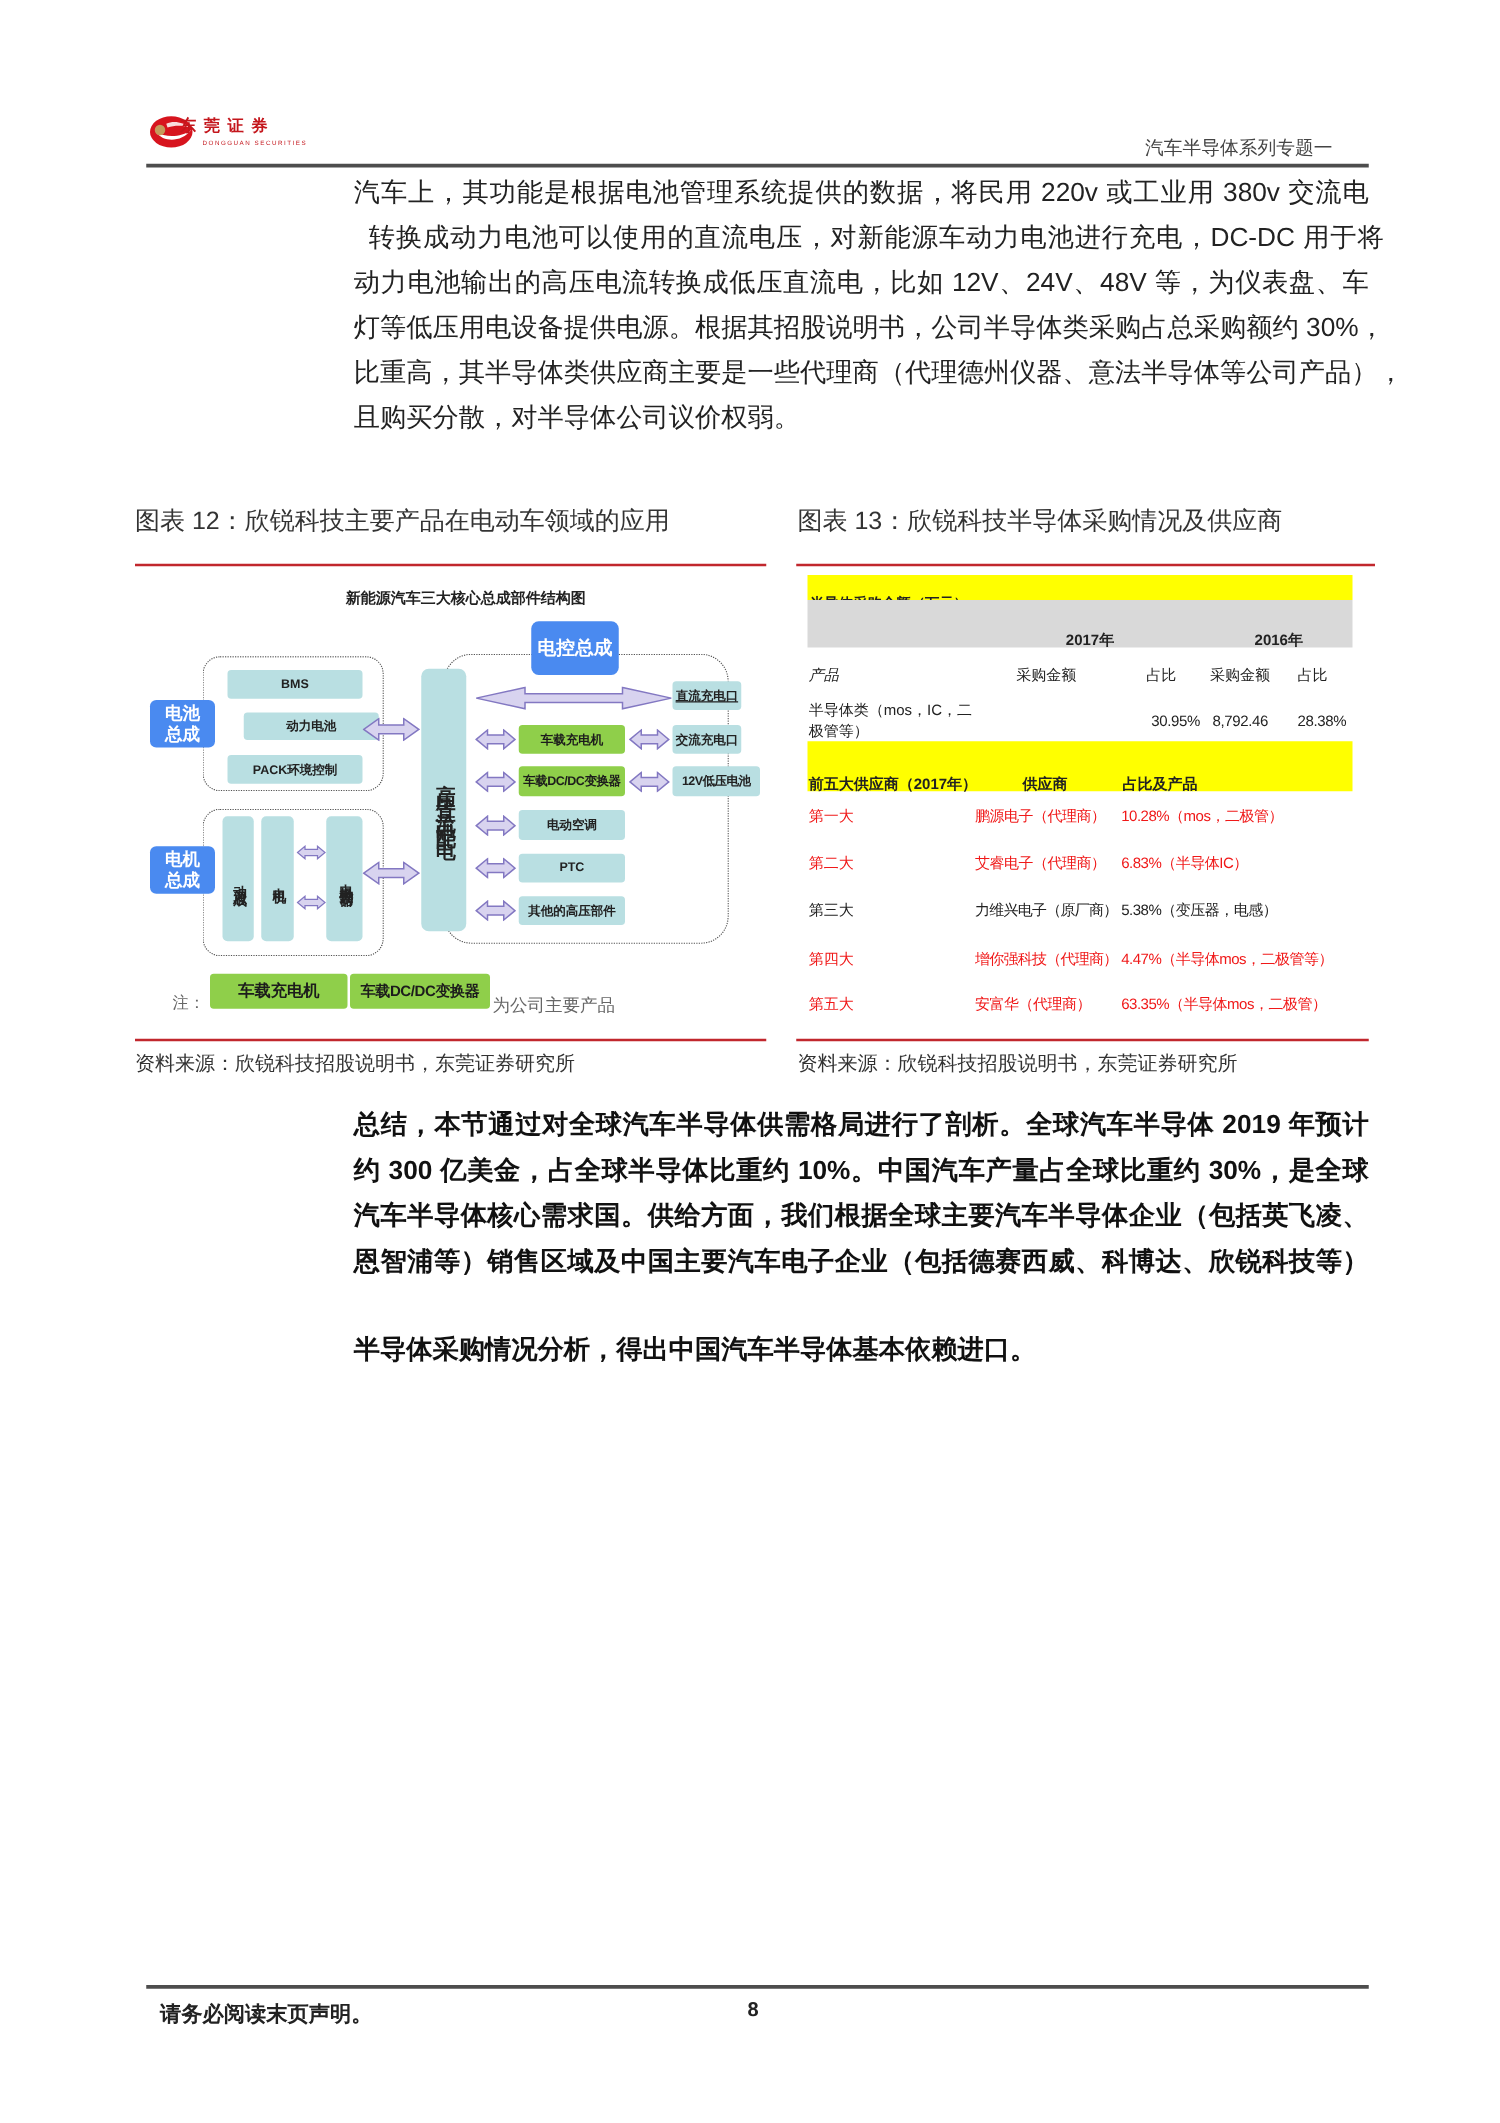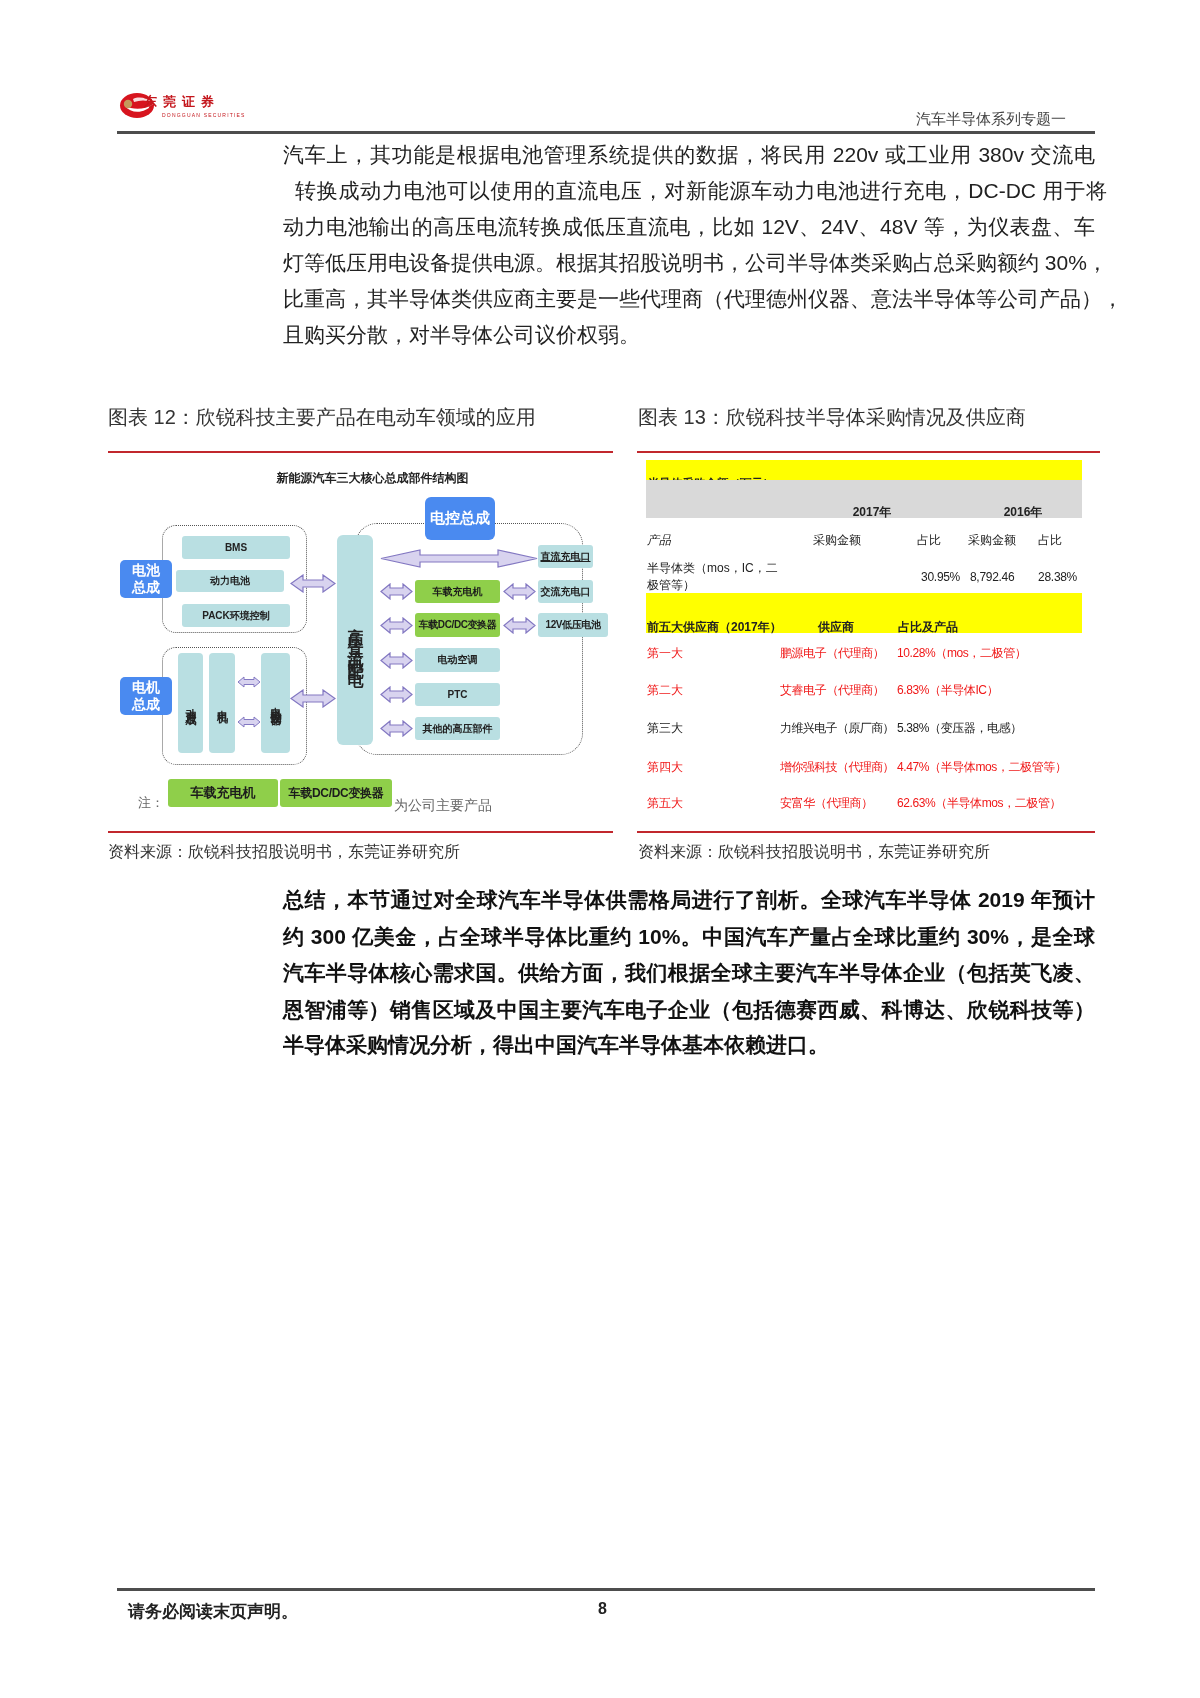--- a/index.html
+++ b/index.html
@@ -8,21 +8,21 @@
 .abs{position:absolute;}
 
 .logo-cn{position:absolute;left:144px;top:92px;font-family:"DejaVu Serif",serif;font-weight:bold;font-size:13px;letter-spacing:6px;color:#c4161c;white-space:nowrap;line-height:20px;text-align:right;}
 .logo-en{position:absolute;left:162px;top:112px;font-size:5px;letter-spacing:1.2px;color:#c4161c;white-space:nowrap;line-height:6px;}
 .series{position:absolute;right:134px;top:110px;font-size:15px;line-height:18px;color:#444;white-space:nowrap;}
 .hline{position:absolute;left:117px;width:978px;height:3px;background:#4d4d4d;}
 
 .pline{position:absolute;left:283px;width:812px;height:36px;line-height:36px;font-size:21px;white-space:nowrap;text-align:justify;text-align-last:justify;color:#222;}
 .pline.last{text-align-last:left;}
 .sline{position:absolute;left:283px;width:812px;height:36px;line-height:36px;font-size:21px;font-weight:bold;white-space:nowrap;text-align:justify;text-align-last:justify;color:#111;}
-.sline.last{text-align-last:left;}
+.sline.last{text-align-last:left;margin-top:35px;}
 
 .cap{position:absolute;top:404px;font-size:20px;line-height:26px;color:#333;white-space:nowrap;}
 .redline{position:absolute;height:2px;background:#c1272d;}
 .src{position:absolute;top:842px;font-size:16px;line-height:20px;color:#333;white-space:nowrap;}
 
 .dtitle{position:absolute;left:250px;top:470px;width:245px;text-align:center;font-size:12px;font-weight:bold;line-height:16px;color:#222;white-space:nowrap;}
 .dash{position:absolute;border:1.5px dotted #555;}
 .teal{position:absolute;background:#b9dfe2;color:#222;font-weight:bold;display:flex;align-items:center;justify-content:center;white-space:nowrap;border-radius:3px;}
 .green{position:absolute;background:#8fcf4a;color:#1c1c1c;font-weight:bold;display:flex;align-items:center;justify-content:center;white-space:nowrap;border-radius:3px;}
 .blue{position:absolute;background:#4a8af0;color:#fff;font-weight:bold;display:flex;align-items:center;justify-content:center;text-align:center;border-radius:6px;}
@@ -76,21 +76,21 @@
     <div class="dash" style="left:355px;top:523px;width:228px;height:232px;border-radius:22px;"></div>
     <div class="blue" style="left:425px;top:497px;width:70px;height:43px;font-size:15px;">电控总成</div>
 
     <div class="teal" style="left:337px;top:535px;width:36px;height:210px;border-radius:6px;">
       <span class="vtext" style="font-size:16px;letter-spacing:7.5px;">高压直流电配电</span>
     </div>
 
     <div class="dash" style="left:162px;top:525px;width:145px;height:108px;border-radius:14px;"></div>
     <div class="blue" style="left:120px;top:560px;width:52px;height:38px;font-size:14px;line-height:17px;padding:0 6px;border-radius:5px;white-space:normal;">电池总成</div>
     <div class="teal fs10" style="left:182px;top:536px;width:108px;height:23px;">BMS</div>
-    <div class="teal fs10" style="left:176px;top:570px;width:108px;height:22px;text-align:right;">动力电池</div>
+    <div class="teal fs10" style="left:195px;top:570px;width:108px;height:22px;text-align:right;">动力电池</div>
     <div class="teal fs10" style="left:182px;top:604px;width:108px;height:23px;">PACK环境控制</div>
     <svg class="arrow" style="left:290px;top:574px;" width="46" height="19" viewBox="0 0 46 19">
       <polygon points="1,9.5 13,1 13,6 33,6 33,1 45,9.5 33,18 33,13 13,13 13,18" fill="#d8d3ef" stroke="#8378c2" stroke-width="1.2"></polygon>
     </svg>
 
     <svg class="arrow" style="left:380px;top:549px;" width="158" height="19" viewBox="0 0 158 19">
       <polygon points="1,9.5 40,1 40,6 118,6 118,1 157,9.5 118,18 118,13 40,13 40,18" fill="#d8d3ef" stroke="#8378c2" stroke-width="1.2"></polygon>
     </svg>
     <div class="teal fs10" style="left:538px;top:545px;width:55px;height:23px;text-decoration:underline;">直流充电口</div>
 
@@ -208,21 +208,21 @@
       <div class="tc" style="left:897px;top:720px;letter-spacing:-0.4px;">5.38%（变压器，电感）</div>
     </div>
     <div>
       <div class="tc red" style="left:647px;top:759px;">第四大</div>
       <div class="tc red" style="left:780px;top:759px;letter-spacing:-0.6px;">增你强科技（代理商）</div>
       <div class="tc red" style="left:897px;top:759px;letter-spacing:-0.4px;">4.47%（半导体mos，二极管等）</div>
     </div>
     <div>
       <div class="tc red" style="left:647px;top:795px;">第五大</div>
       <div class="tc red" style="left:780px;top:795px;letter-spacing:-0.4px;">安富华（代理商）</div>
-      <div class="tc red" style="left:897px;top:795px;letter-spacing:-0.4px;">62.63%（半导体mos，二极管）</div>
+      <div class="tc red" style="left:897px;top:795px;letter-spacing:-0.4px;">63.35%（半导体mos，二极管）</div>
     </div>
   </div>
 
   <div class="redline" style="left:637px;width:458px;top:831px;"></div>
   <div class="src" style="left:638px;">资料来源：欣锐科技招股说明书，东莞证券研究所</div>
 </div>
 
 <div>
   <div class="sline" style="top:882px;">总结，本节通过对全球汽车半导体供需格局进行了剖析。全球汽车半导体 2019 年预计</div>
   <div class="sline" style="top:919px;">约 300 亿美金，占全球半导体比重约 10%。中国汽车产量占全球比重约 30%，是全球</div>

